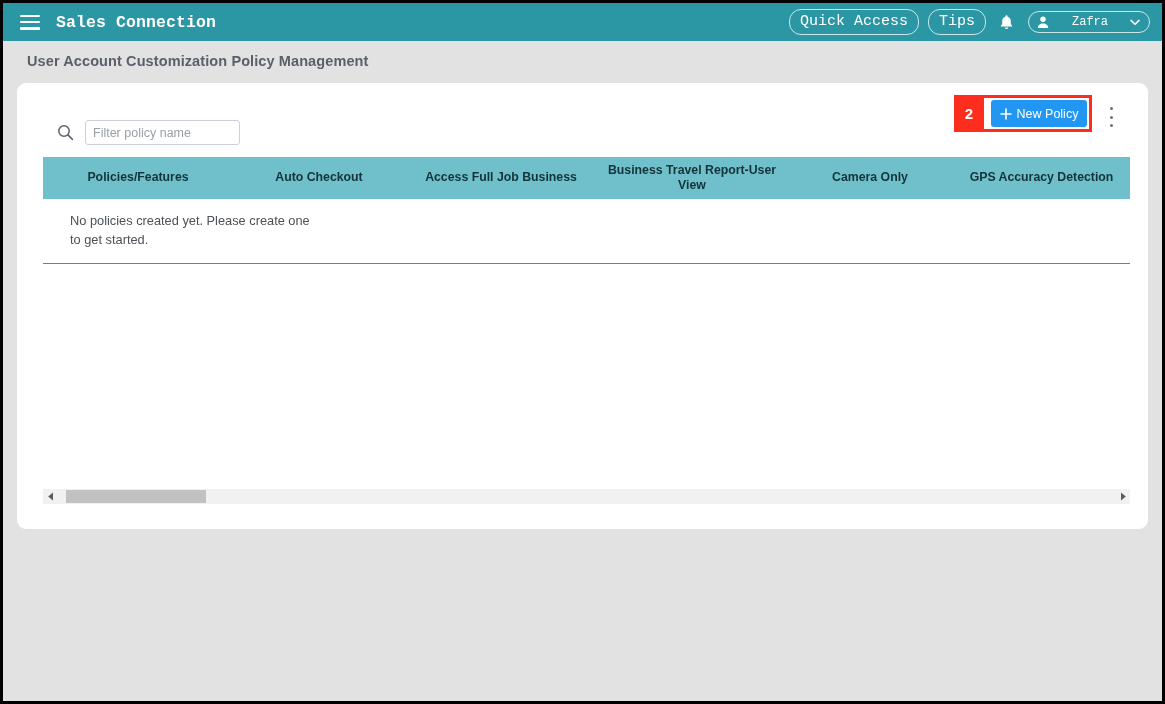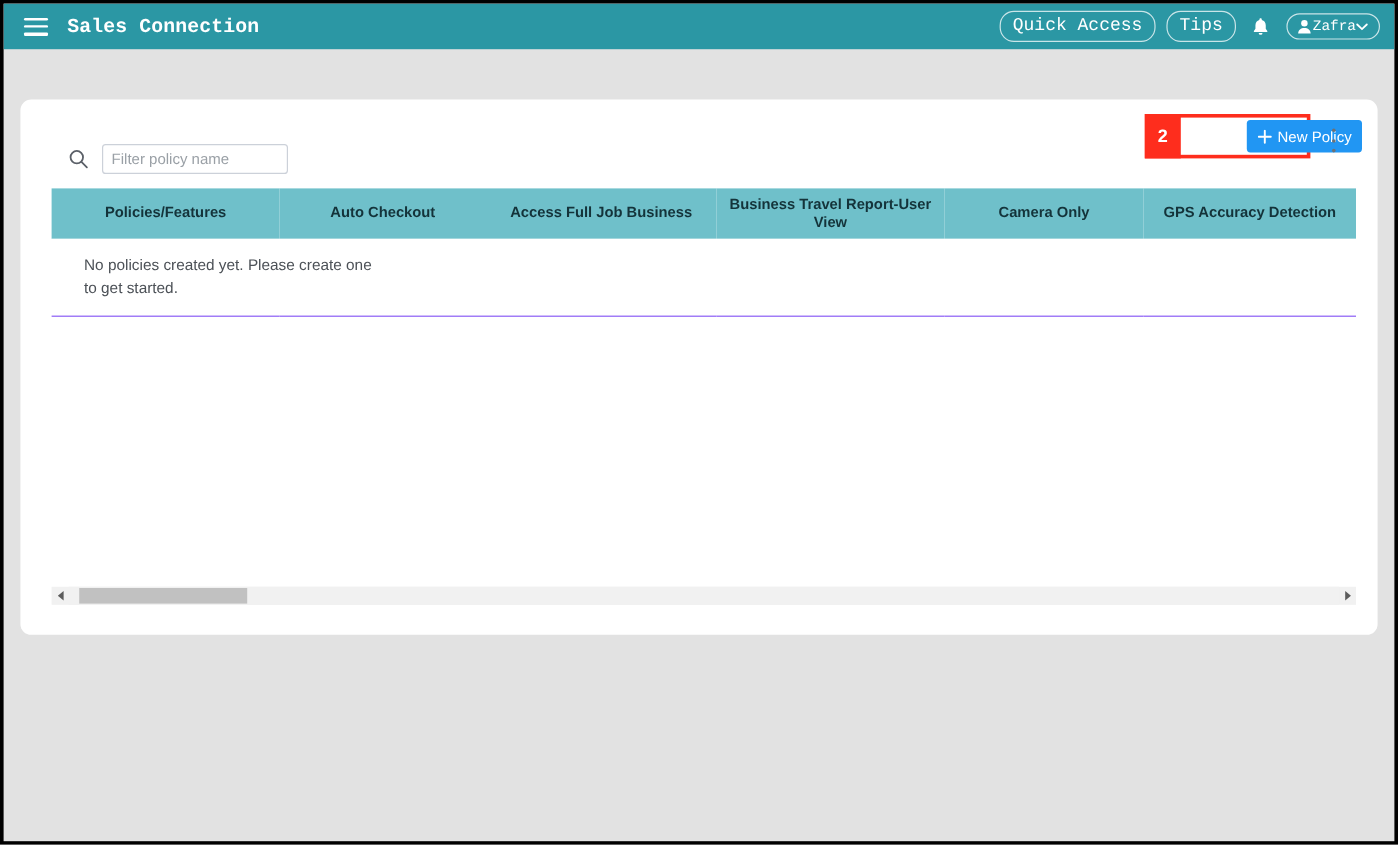--- a/index.html
+++ b/index.html
@@ -43,21 +43,21 @@
     padding-right: 12px;
   }
   .pill {
     border: 1px solid rgba(255,255,255,.75);
     color: #ffffff; font-size: 15px;
     border-radius: 12px; padding: 4px 10px 5px;
     white-space: nowrap; cursor: pointer; line-height: 1;
   }
   .bell-wrap { width: 24px; height: 24px; display:flex; align-items:center; justify-content:center; cursor:pointer; }
   #user-chip {
-    display: flex; align-items: center; gap: 0;
+    display: flex; align-items: center; gap: 22px;
     border: 1px solid rgba(255,255,255,.75);
     border-radius: 13px; padding: 3px 9px 3px 7px;
     color: #ffffff; font-size: 12px; cursor: pointer;
   }
   #user-chip .uname { line-height: 1; }
 
   
   #page-title {
     position: absolute; left: 24px; top: 50px;
     font-size: 14.5px; font-weight: bold; color: #5a5f6b;
@@ -102,21 +102,21 @@
     font-size: 15px; font-weight: bold;
     display: flex; align-items: center; justify-content: center;
   }
   #new-policy-btn {
     position: absolute; left: 988px; top: 97px;
     width: 96px; height: 27px;
     background: #2196f3; color: #ffffff;
     border: none; border-radius: 3px;
     font-size: 12.5px; font-family: "Liberation Sans", sans-serif;
     display: flex; align-items: center; justify-content: center; gap: 5px;
-    cursor: pointer; white-space: nowrap; margin-left: 48px;
+    cursor: pointer; white-space: nowrap;
   }
   #kebab {
     position: absolute; left: 1100px; top: 104px;
     width: 16px; height: 20px;
     display: flex; flex-direction: column; align-items: center;
     justify-content: space-between; cursor: pointer;
   }
   #kebab span { width: 3px; height: 3px; background: #6b7177; border-radius: 50%; display:block; }
 
   
@@ -191,20 +191,21 @@
           <path d="M1.8 13c0-2.9 2.3-4.6 5.2-4.6s5.2 1.7 5.2 4.6z" fill="#ffffff"></path>
         </svg>
         <span class="uname">Zafra</span>
         <svg width="10" height="7" viewBox="0 0 10 7" aria-hidden="true">
           <path d="M1 1.4 5 5.2 9 1.4" stroke="#ffffff" stroke-width="1.5" fill="none" stroke-linecap="round"></path>
         </svg>
       </div>
     </div>
   </div>
 
+  <div id="page-title">User Account Customization Policy Management</div>
 
   <div id="card">
 
     <div id="toolbar">
       <div id="search-group">
         <svg width="17" height="17" viewBox="0 0 17 17" aria-hidden="true">
           <circle cx="7" cy="7" r="5.2" stroke="#5b6068" stroke-width="1.5" fill="none"></circle>
           <path d="M10.9 10.9 15.4 15.4" stroke="#5b6068" stroke-width="1.5" stroke-linecap="round"></path>
         </svg>
         <input id="search-input" type="text" placeholder="Filter policy name" style="">

